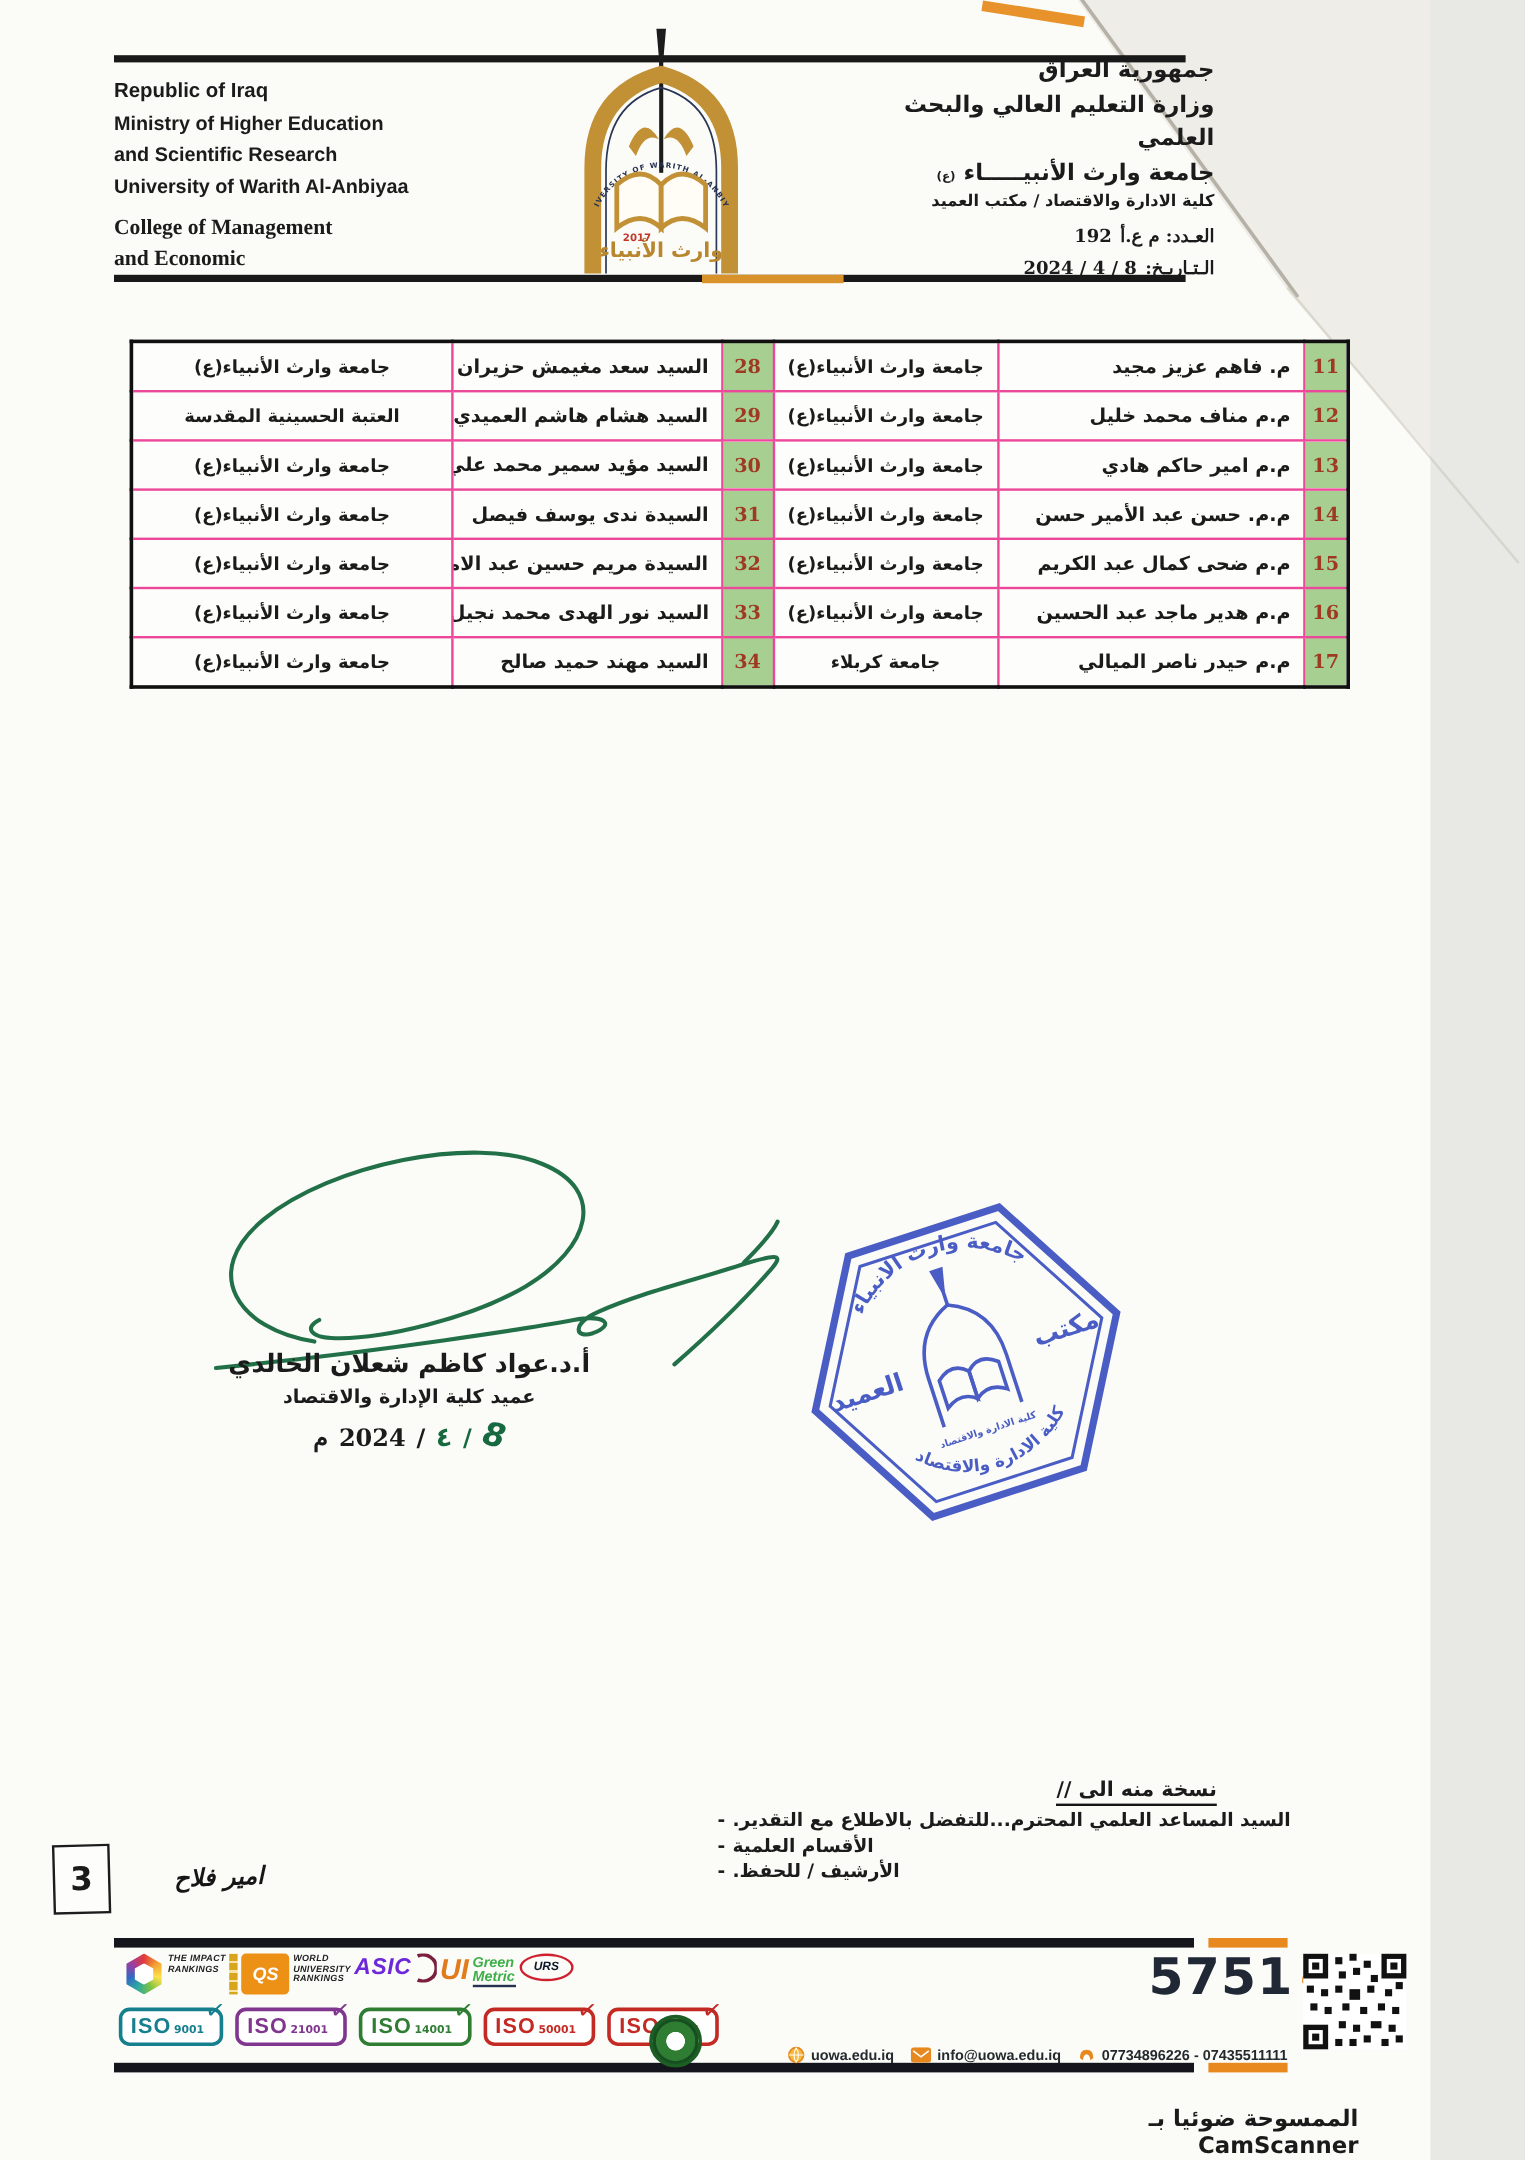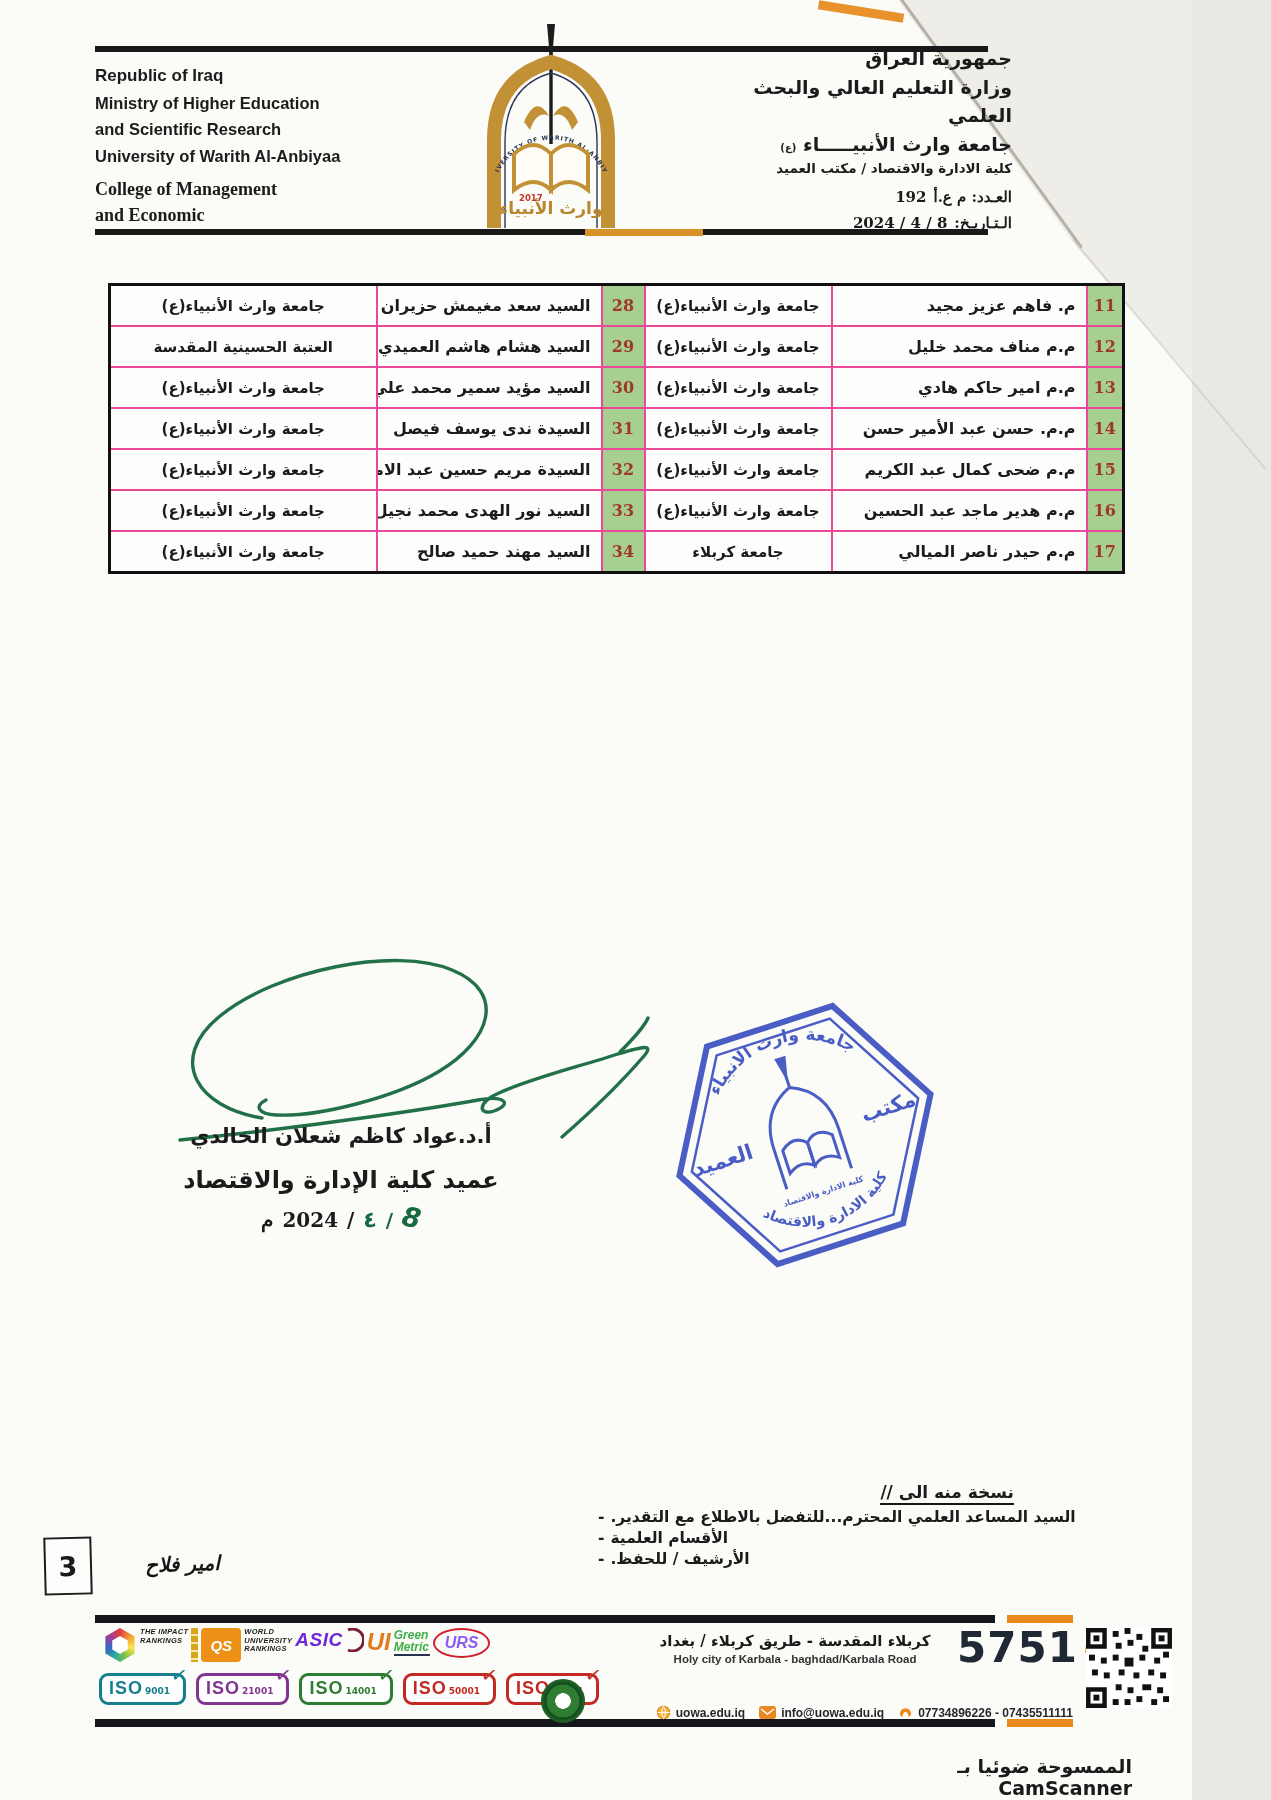--- a/index.html
+++ b/index.html
@@ -39,21 +39,21 @@
   .tbl td{border:2px solid #ec4899;height:39px;padding:0 6px;font-weight:bold;overflow:hidden;white-space:nowrap;}
   .tbl{border:3px solid #101010;}
   .c-org{text-align:center;font-size:15px;}
   .c-name{text-align:right;font-size:16px;padding-right:10px !important;}
   .c-num{text-align:center;background:#a8cf92;color:#9e3a22;font-size:16px;
          font-family:"DejaVu Serif",serif;}
   
   .sig-svg{left:150px;top:930px;width:540px;height:230px;pointer-events:none;}
   .sig-block{left:155px;top:1124px;width:372px;text-align:center;direction:rtl;}
   .sig-name{font-size:21px;font-weight:bold;}
-  .sig-title{font-size:24px;font-weight:bold;margin-top:18px;}
+  .sig-title{font-size:16px;font-weight:bold;margin-top:6px;}
   .sig-date{direction:ltr;display:flex;justify-content:center;align-items:baseline;gap:9px;
             margin-top:8px;font-family:"DejaVu Serif",serif;font-size:20px;font-weight:bold;}
   .hand{color:#17693f;font-family:"DejaVu Sans",sans-serif;font-weight:bold;}
   .hand-day{font-size:27px;transform:rotate(14deg) skewX(-8deg);display:inline-block;}
   .hand-month{font-size:22px;transform:rotate(-6deg);display:inline-block;}
   
   .stamp{left:655px;top:985px;width:300px;height:300px;opacity:.92;}
   
   .copies{left:598px;top:1482px;width:416px;display:flex;flex-direction:column;}
   .copies-title{align-self:flex-end;direction:rtl;font-size:17px;font-weight:bold;
@@ -85,22 +85,22 @@
   .qs-strip{width:7px;height:34px;background:repeating-linear-gradient(#d8a61c 0 6px,#f7e3a8 6px 8px);}
   .qs-box{width:40px;height:34px;background:#ed9016;border-radius:4px;display:flex;align-items:center;
           justify-content:center;color:#fff;font-weight:800;font-size:15px;font-family:"Liberation Sans",sans-serif;}
   .asic-wrap{display:flex;align-items:center;gap:1px;}
   .asic-txt{font-size:19px;font-weight:800;color:#6d28d9;font-family:"Liberation Sans",sans-serif;letter-spacing:.5px;}
   .ui-wrap{display:flex;align-items:center;gap:3px;}
   .ui-txt{font-size:24px;font-weight:800;color:#e07b1e;font-family:"Liberation Sans",sans-serif;}
   .gm-col{display:flex;flex-direction:column;line-height:1;}
   .gm-col span{font-size:12px;font-weight:800;color:#3fae49;font-family:"Liberation Sans",sans-serif;}
   .gm-col .gm-sub{height:2px;background:#26324f;width:36px;margin-top:1px;}
-  .urs-pill{border:2.5px solid #cf2030;border-radius:50%;padding:4px 10px;font-size:16px;font-weight:800;
-            color:#8b5cf6;font-family:"Liberation Sans",sans-serif;}
+  .urs-pill{border:2.5px solid #cf2030;border-radius:50%;padding:4px 10px;font-size:10px;font-weight:800;
+            color:#0f172a;font-family:"Liberation Sans",sans-serif;}
   .iso-row{position:absolute;left:4px;top:58px;display:flex;align-items:center;gap:10px;}
   .iso-badge{position:relative;display:inline-flex;align-items:baseline;border:3px solid var(--c);
              border-radius:9px;padding:2px 13px 3px 7px;background:#fff;}
   .iso-word{font-weight:800;font-size:18px;color:var(--c);letter-spacing:1px;font-family:"Liberation Sans",sans-serif;}
   .iso-num{font-weight:700;font-size:9px;color:var(--c);margin-left:2px;}
   .iso-check{position:absolute;right:-5px;top:-13px;color:var(--c);font-weight:900;font-size:20px;transform:rotate(8deg);}
   .green-emblem{width:38px;height:38px;border-radius:50%;border:3px solid #1d5e24;
                 background:radial-gradient(circle,#ffffff 28%,#2e7d32 30%,#2e7d32 60%,#175020 62%);}
   .f-address{position:absolute;left:545px;top:17px;width:310px;text-align:center;}
   .f-addr-ar{direction:rtl;font-size:15px;font-weight:800;}
@@ -365,24 +365,20 @@
           <span class="iso-check">✓</span>
         </span>
         <span class="iso-badge" style="--c: #c22a23;">
           <span class="iso-word">ISO</span>
           <span class="iso-num">45001</span>
           <span class="iso-check">✓</span>
         </span>
       </div>
     <div class="green-emblem abs" style="left:446px;top:64px;"></div>
 
-    <div class="f-address">
-      <div class="f-addr-ar">كربلاء المقدسة - طريق كربلاء / بغداد</div>
-      <div class="f-addr-en">Holy city of Karbala - baghdad/Karbala Road</div>
-    </div>
 
     <div class="f-phone-big">
       <span class="num">5751</span>
       <svg width="24" height="24" viewBox="0 0 24 24">
         <path d="M3,16 Q3,5 12,5 Q21,5 21,16 L17,19 Q16,11 12,11 Q8,11 7,19 Z" fill="#e8891f"></path>
       </svg>
     </div>
 
     <div class="f-contacts">
       <div class="f-item">

